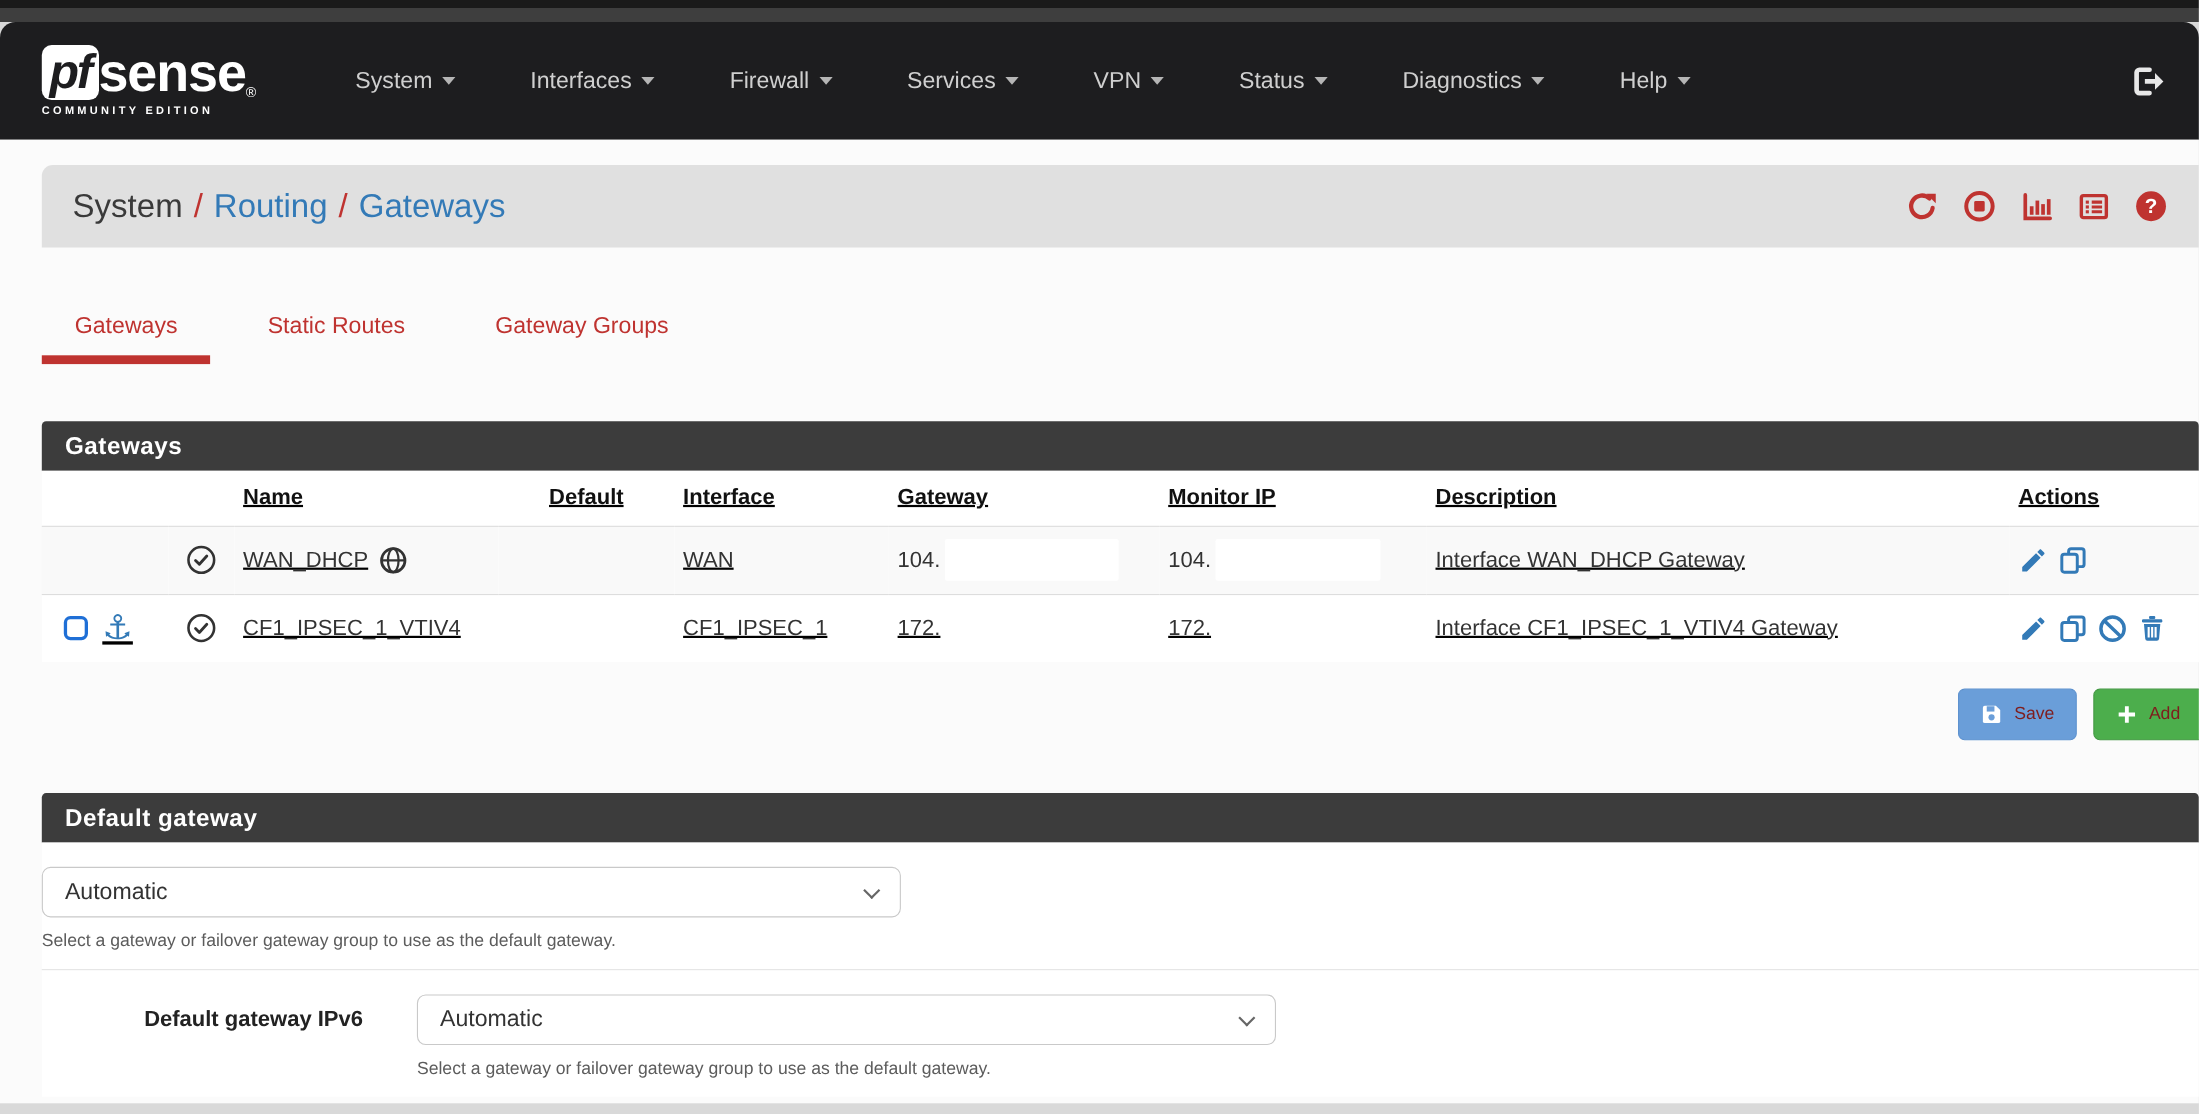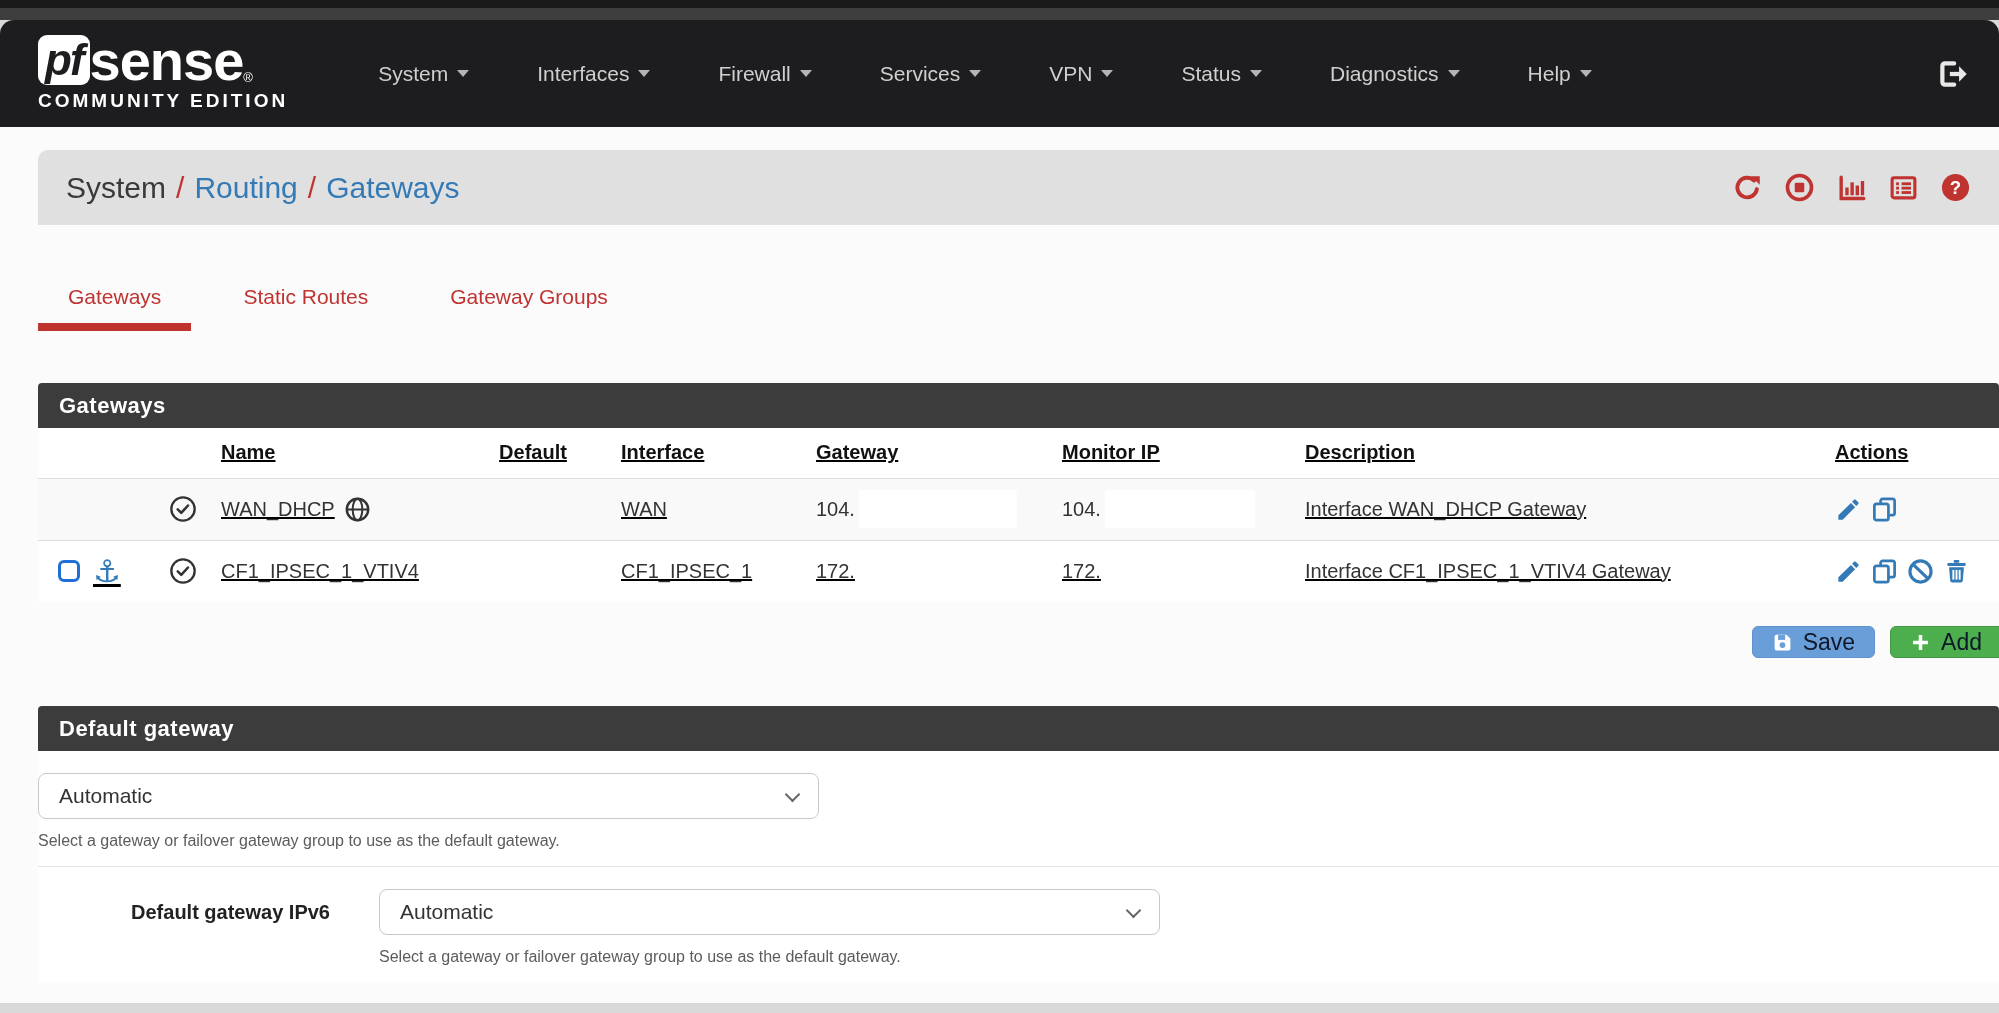--- a/index.html
+++ b/index.html
@@ -8,23 +8,23 @@
 
   
   .strip-a { height:8px; background:#1a1a1a; }
   .strip-b { height:12px; background:#3e3e3e; }
 
   
   .navbar { height:107px; background:#1d1d1f; border-radius:14px 14px 0 0; display:flex; align-items:center; padding:0 30px 0 38px; }
   .logo { display:flex; flex-direction:column; margin-right:56px; }
   .logo-row { display:flex; align-items:flex-start; }
   .pf-box { background:#ffffff; color:#1d1d1f; font-style:italic; font-weight:900; font-size:44px; line-height:50px; padding:0 7px; border-radius:9px; letter-spacing:-2px; }
-  .sense { color:#ffffff; font-weight:900; font-size:56px; line-height:52px; letter-spacing:-1px;text-align:right; }
+  .sense { color:#ffffff; font-weight:900; font-size:49px; line-height:52px; letter-spacing:-1px;text-align:right; }
   .reg { color:#ffffff; font-size:13px; line-height:13px; margin-top:36px; }
-  .tagline { color:#ffffff; font-size:19px; font-weight:700; letter-spacing:3px; margin-top:3px; }
+  .tagline { color:#ffffff; font-size:10px; font-weight:700; letter-spacing:3px; margin-top:3px; }
   .nav-items { display:flex; align-items:center; flex:1; }
   .nav-item { color:#cfcfcf; font-size:21px; padding:0 34px; display:flex; align-items:center; gap:9px; cursor:pointer; white-space:nowrap; }
   .caret { width:0; height:0; border-left:6px solid transparent; border-right:6px solid transparent; border-top:7px solid #b5b5b5; display:inline-block; }
   .signout { margin-left:auto; display:flex; align-items:center; }
 
   
   .main { background:#fbfbfb; height:876px; overflow:hidden; }
 
   .breadcrumb-bar { margin:23px 0 0 38px; height:75px; background:#e0e0e0; border-radius:10px 0 0 0; display:flex; align-items:center; padding:0 28px; }
   .crumbs { font-size:30px; display:flex; align-items:center; gap:10px; }
@@ -58,21 +58,21 @@
   .sq-icon { width:22px; height:22px; border:3.5px solid #1f6fd6; border-radius:6px; display:inline-block; cursor:pointer; }
   .anchor-glyph { font-family:"DejaVu Sans",sans-serif; color:#337ab7; font-size:31px; line-height:31px; cursor:pointer; }
   .name-cell { display:flex; align-items:center; gap:9px; }
   .redact { display:inline-block; background:#ffffff; width:158px; height:38px; vertical-align:middle; margin-left:4px; border-radius:2px; }
   .gw-val { display:inline-flex; align-items:center; }
   .actions-cell { display:flex; align-items:center; gap:9px; }
   .act-icon { width:27px; height:27px; cursor:pointer; display:block; }
 
   
   .btn-row { display:flex; justify-content:flex-end; align-items:center; gap:15px; margin-top:24px; padding-right:0; }
-  .btn { height:32px; border-radius:6px; display:flex; align-items:center; gap:10px; font-size:23px; color:#0f172a; padding:0 19px; cursor:pointer; border:1px solid transparent; }
+  .btn { height:47px; border-radius:6px; display:flex; align-items:center; gap:10px; font-size:16px; color:#7f1d1d; padding:0 19px; cursor:pointer; border:1px solid transparent; }
   .btn-save { background:#6a9ed9; border-color:#5e92cf; }
   .btn-add { background:#4cae4c; border-color:#439943; margin-right:-14px; padding-right:30px; }
 
   
   .panel-body { background:#ffffff; }
   .form-row { display:flex; align-items:flex-start; padding:22px 0 16px 0; }
   .form-row + .form-row { border-top:1px solid #e4e4e4; }
   .f-label { width:341px; padding:12px 49px 0 0; text-align:right; font-size:20px; font-weight:700; color:#222; }
   .f-ctrl { width:781px; }
   .select { height:46px; border:1px solid #c9c9c9; border-radius:8px; background:#ffffff; display:flex; align-items:center; padding:0 20px; font-size:21px; color:#333; cursor:pointer; position:relative; }

